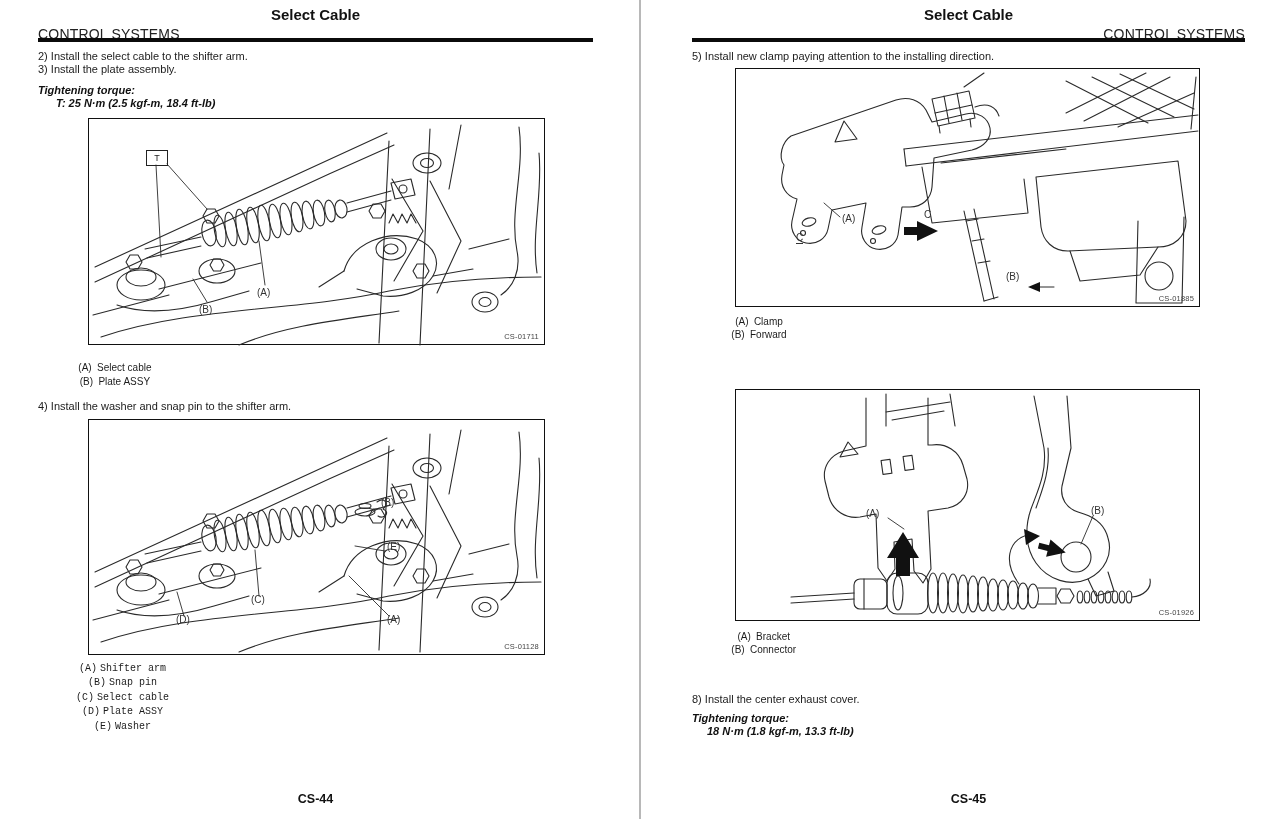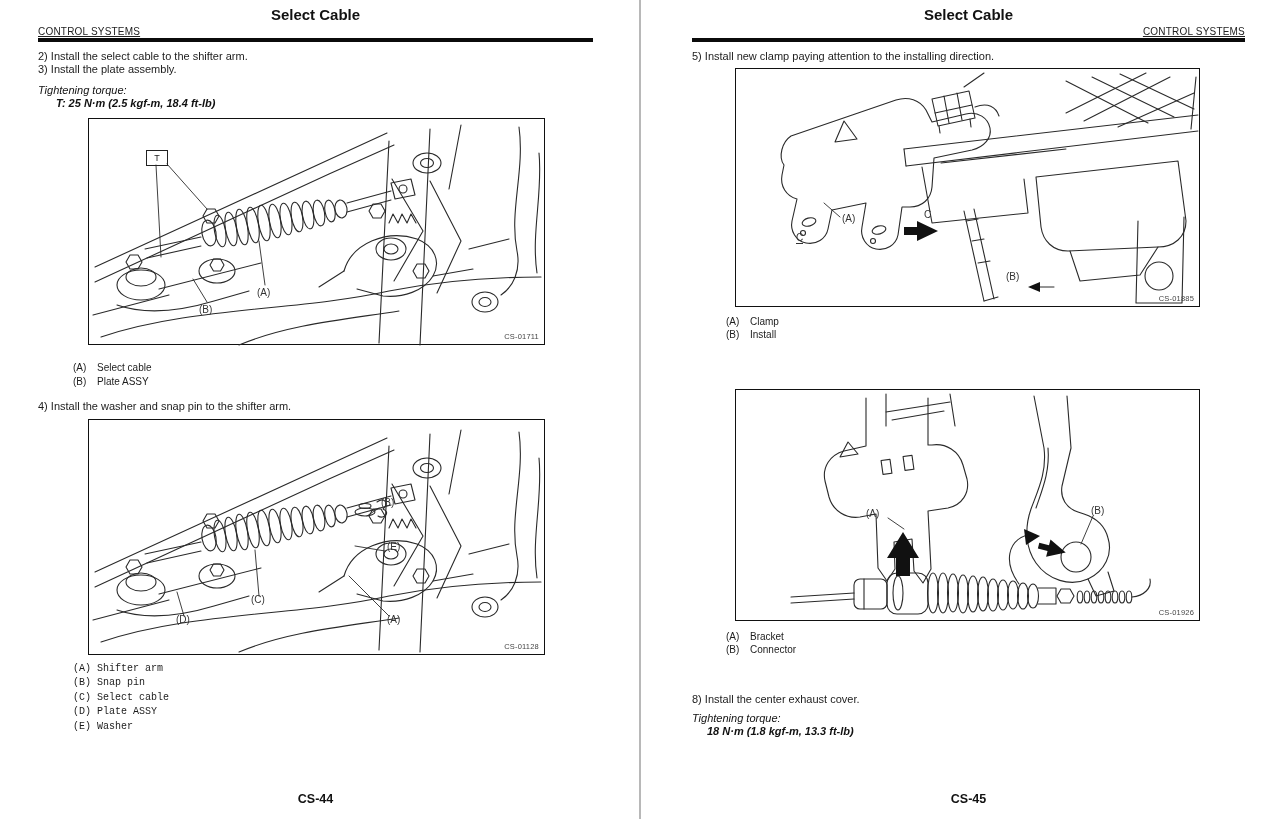--- a/index.html
+++ b/index.html
@@ -6,31 +6,31 @@
   body{
     width:1280px;height:819px;position:relative;overflow:hidden;
     font-family:"Liberation Sans", sans-serif;color:#1a1a1a;
     -webkit-font-smoothing:antialiased;
   }
   .page{position:absolute;top:0;height:594px;}
   #left-page{left:0;width:640px;}
   #right-page{left:640px;width:640px;}
   .abs{position:absolute;}
   .page-title{font-size:15px;font-weight:bold;text-align:center;color:#111;}
-  .section-header{font-size:10px;color:#222;letter-spacing:.2px;text-decoration:underline;}
+  .section-header{font-size:14px;color:#222;letter-spacing:.2px;}
   .rule{background:#0b0b0b;}
   .step{font-size:11px;line-height:12.5px;color:#1c1c1c;}
-  .torque-label{font-size:11px;font-weight:normal;font-style:italic;color:#111;}
+  .torque-label{font-size:11px;font-weight:bold;font-style:italic;color:#111;}
   .torque-value{font-size:11px;font-weight:bold;font-style:italic;color:#111;}
   .figure{border:1.2px solid #111;background:#fff;box-sizing:border-box;}
   .fig-label{position:absolute;font-size:10px;color:#333;white-space:nowrap;}
   .fig-no{position:absolute;right:5px;bottom:3px;font-size:7.5px;color:#444;letter-spacing:.2px;}
   .t-box{position:absolute;left:57px;top:31px;width:20px;height:14px;border:1px solid #222;
          font-size:9px;line-height:14px;text-align:center;color:#222;}
-  .legend{position:absolute;}
+  .legend{position:absolute;text-align:center;}
   .legend .row{font-size:10px;color:#1c1c1c;}
   .lg14 .row{line-height:14.4px;}
   .lg13 .row{line-height:13.4px;}
   .legend .k{display:inline-block;width:24px;}
   .page-no{font-size:12.5px;font-weight:bold;text-align:center;color:#111;}
   .divider{position:absolute;left:639px;top:0;width:2px;height:819px;background:#b8b8b8;}
   .underlined{border-bottom:1px solid #333;padding-bottom:0px;}
   svg{position:absolute;left:0;top:0;}
 </style>
 </head>
@@ -260,21 +260,21 @@
     </svg>
     <span class="fig-label" style="left:106px;top:144px;">(A)</span>
     <span class="fig-label underlined" style="left:60px;top:163px;">C</span>
     <span class="fig-label" style="left:188px;top:140px;">C</span>
     <span class="fig-label" style="left:270px;top:202px;">(B)</span>
     <span class="fig-no">CS-01885</span>
   </div>
 
   <div class="legend lg13" style="left:86px;top:315px;">
     <div class="row"><span class="k">(A)</span><span>Clamp</span></div>
-    <div class="row"><span class="k">(B)</span><span>Install</span></div>
+    <div class="row"><span class="k">(B)</span><span>Forward</span></div>
   </div>
 
 
   <div class="abs figure" style="left:95px;top:389px;width:465px;height:232px;">
     <svg width="465" height="232" viewBox="0 0 465 232">
       <g stroke="#2a2a2a" stroke-width="1.1" fill="none" stroke-linecap="round" stroke-linejoin="round">
         <path d="M150,4 L150,36"></path>
         <path d="M214,4 L219,36"></path>
         <path d="M150,22 L214,12"></path>
         <path d="M156,30 L208,21"></path>

